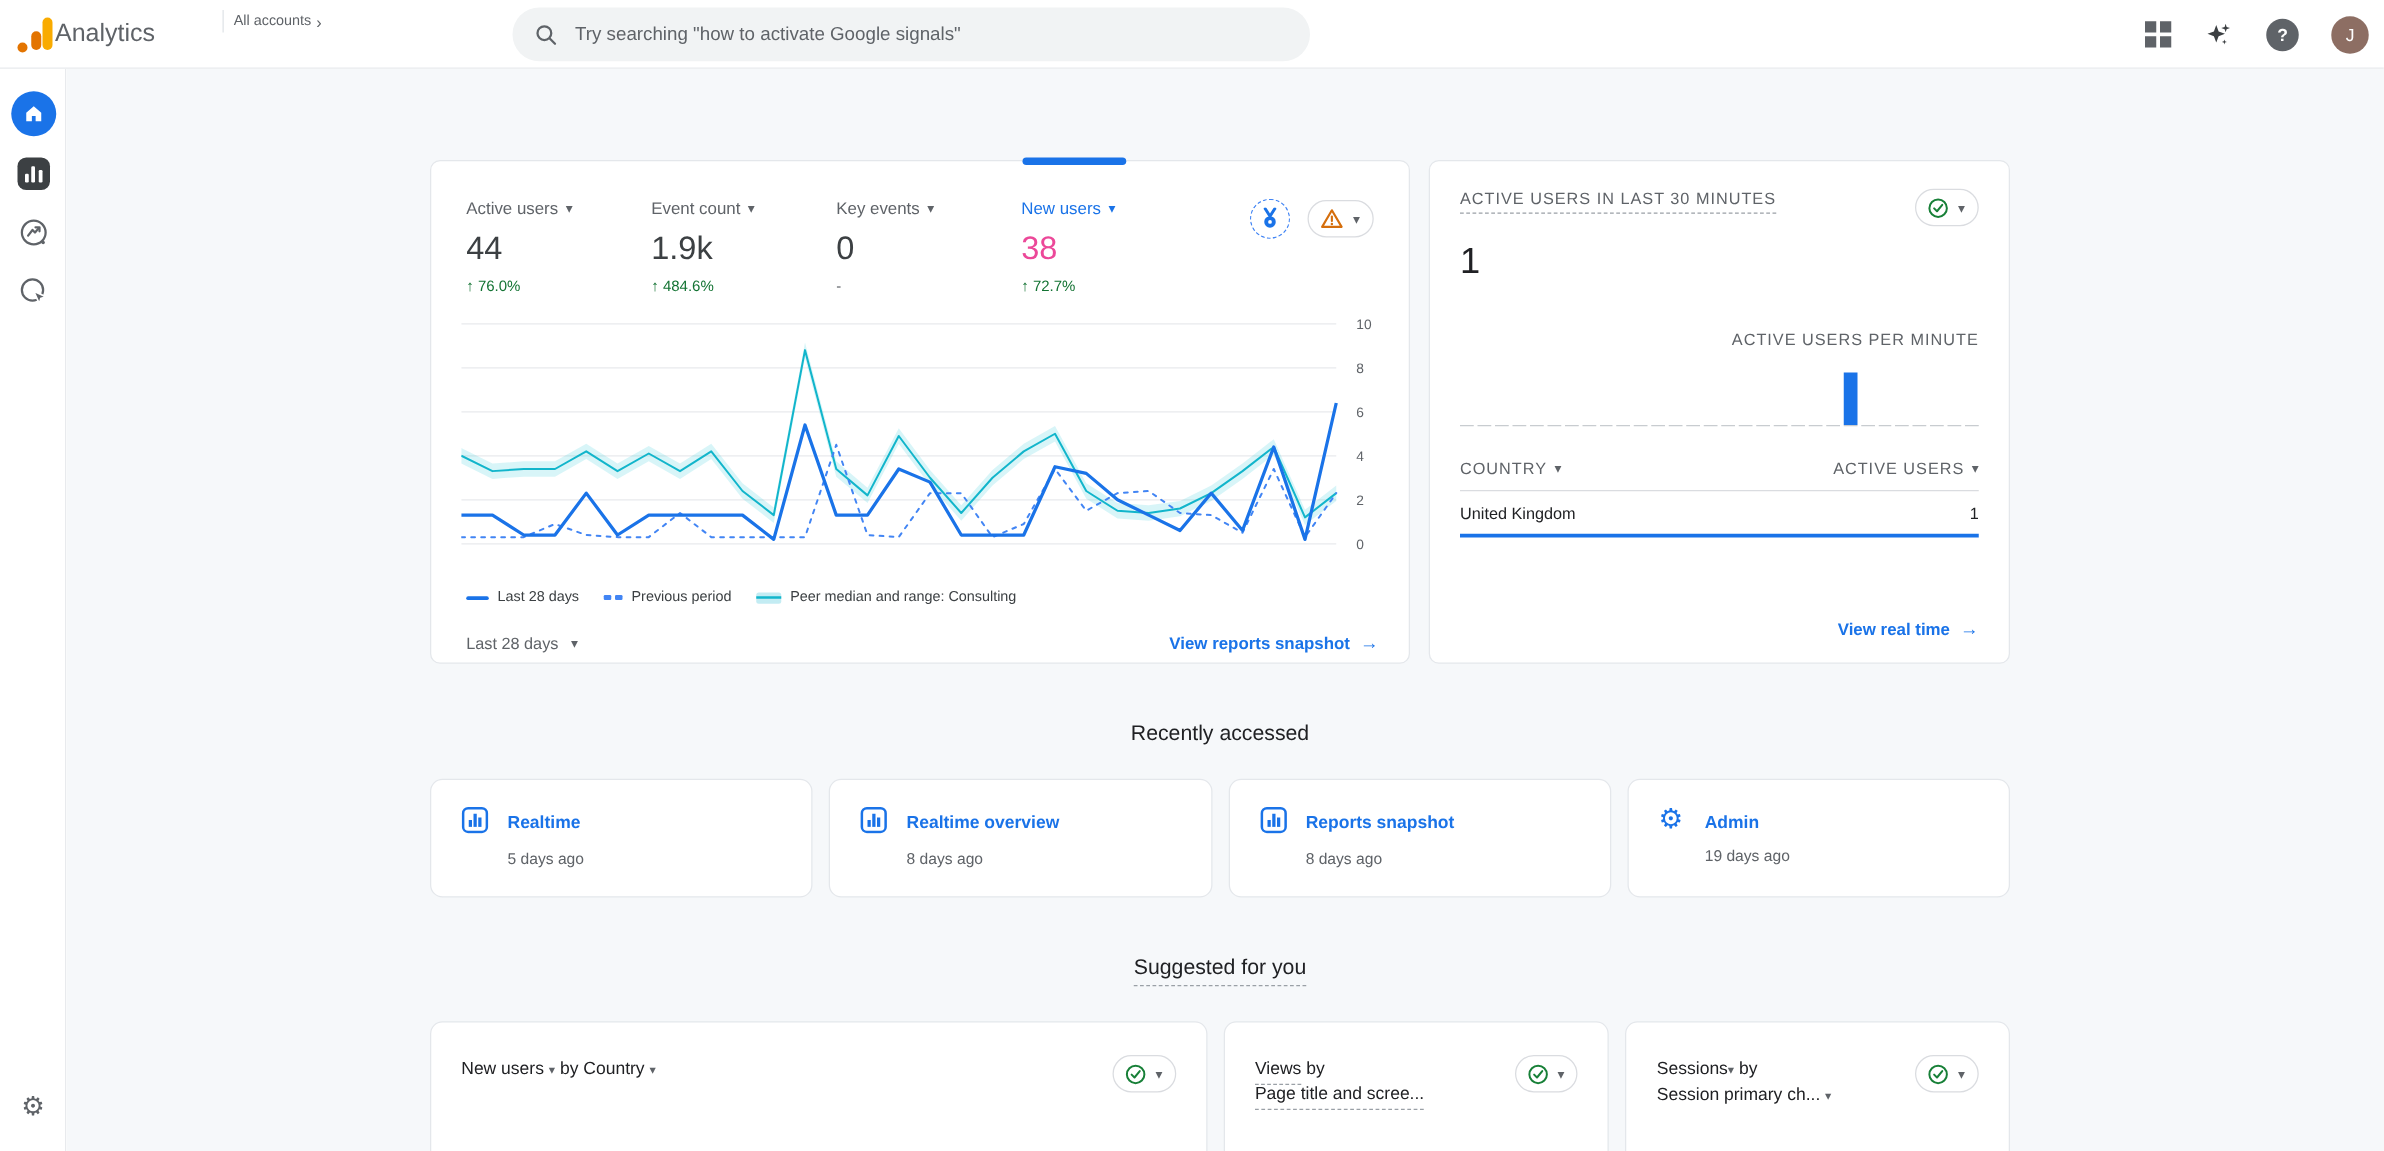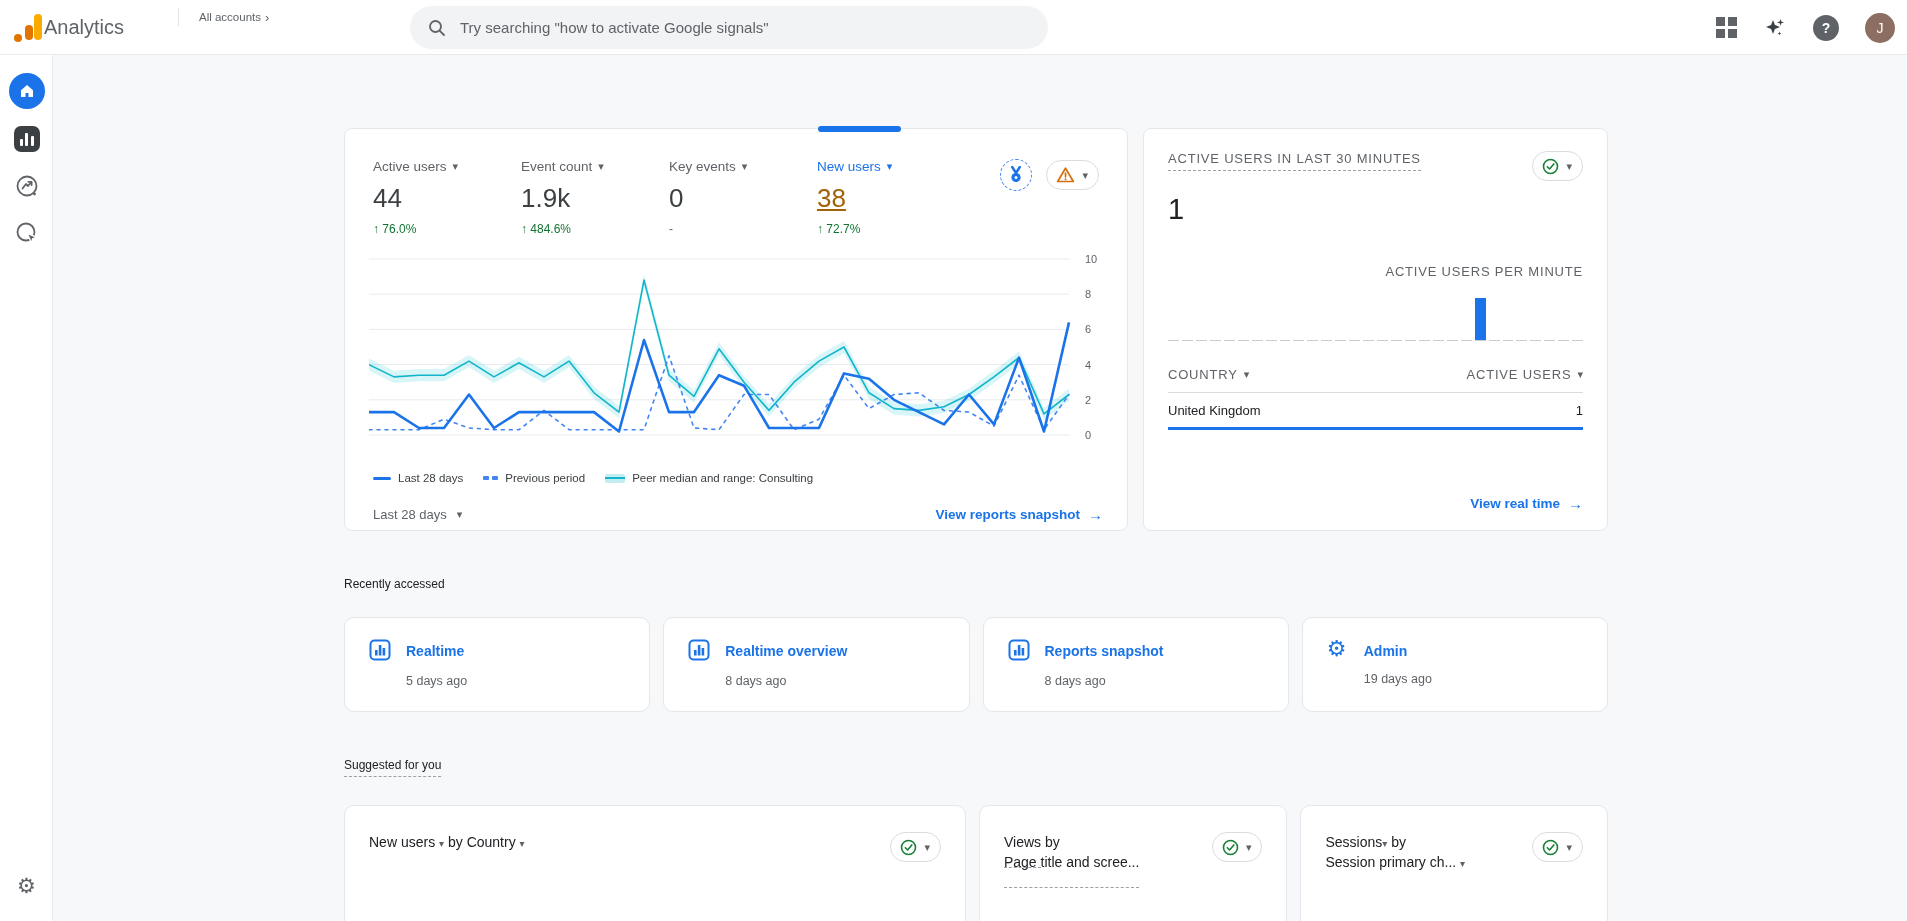--- a/index.html
+++ b/index.html
@@ -9,21 +9,21 @@
   
   .topbar { position:fixed; top:0; left:0; width:1907px; height:55px; background:#fff;
     border-bottom:1px solid #e8eaed; display:flex; align-items:center; z-index:10; }
   .logo-wrap { display:flex; align-items:center; padding-left:14px; width:160px; }
   .ga-logo { position:relative; width:30px; height:30px; }
   .ga-logo .bar-tall { position:absolute; right:2px; top:2px; width:8px; height:26px; border-radius:4px; background:#f9ab00; }
   .ga-logo .bar-mid  { position:absolute; left:11px; top:13px; width:8px; height:15px; border-radius:4px; background:#e37400; }
   .ga-logo .dot      { position:absolute; left:0px; bottom:0px; width:8px; height:8px; border-radius:50%; background:#e37400; }
   .app-name { font-size:20px; color:#5f6368; }
   .breadcrumb { position:absolute; left:178px; top:8px; font-size:11.5px; color:#5f6368;
-    display:flex; align-items:center; gap:4px; border-left:1px solid #e0e3e7; padding-left:20px; height:18px; }
+    display:flex; align-items:center; gap:4px; border-left:1px solid #e0e3e7; padding-left:8px; height:18px; }
   .breadcrumb .chev { font-size:13px; color:#5f6368; }
   .search { position:absolute; left:410px; top:6px; width:638px; height:43px; background:#f1f3f4;
     border-radius:22px; display:flex; align-items:center; padding:0 18px; gap:14px; }
   .search .placeholder { color:#5f6368; font-size:15px; }
   .tb-icons { position:absolute; right:12px; top:0; height:55px; display:flex; align-items:center; gap:26px; }
   .grid-icon { display:grid; grid-template-columns:9px 9px; grid-template-rows:9px 9px; gap:3px; }
   .grid-icon div { background:#5f6368; }
   .help-circle { width:26px; height:26px; border-radius:50%; background:#5f6368; color:#fff;
     display:flex; align-items:center; justify-content:center; font-size:14px; font-weight:bold; }
   .avatar { width:30px; height:30px; border-radius:50%; background:#8d6e63; color:#fff;
@@ -49,21 +49,21 @@
   .overview-card { width:784px; height:403px; }
   .realtime-card { width:465px; height:403px; padding:22px 24px; }
 
   
   .tab-indicator { position:absolute; top:-3px; left:473px; width:83px; height:6px; background:#1a73e8; border-radius:3px; }
   .metrics-row { display:flex; padding:30px 0 0 28px; }
   .metric { width:148px; cursor:pointer; }
   .metric-label { font-size:13.5px; color:#5f6368; display:flex; align-items:center; gap:6px; }
   .metric.selected .metric-label { color:#1a73e8; }
   .metric-value { font-size:26px; color:#3c4043; margin-top:9px; }
-  .metric.selected .metric-value { color:#a16207;text-decoration:underline; }
+  .metric.selected .metric-value { color:#ec4899; }
   .metric-delta { font-size:12px; color:#137333; margin-top:8px; }
   .metric-delta.none { color:#5f6368; }
   .caret { font-size:11px; color:#5f6368; }
   .metric.selected .caret { color:#1a73e8; }
   .ov-icons { position:absolute; top:30px; right:28px; display:flex; align-items:center; gap:14px; }
   .medal-circ { width:32px; height:32px; border-radius:50%; border:1.5px dashed #4285f4;
     display:flex; align-items:center; justify-content:center; cursor:pointer; }
   .pill { height:30px; border:1px solid #dadce0; border-radius:15px; background:#fff;
     display:flex; align-items:center; gap:7px; padding:0 10px 0 9px; cursor:pointer; }
 
@@ -93,34 +93,34 @@
   .per-min-label { margin-top:38px;text-align:right; }
   .minute-chart { display:flex; align-items:flex-end; gap:3px; height:50px; margin-top:12px; }
   .minute-slot { flex:1; position:relative; height:50px; border-bottom:1px solid #c8ccd0; }
   .minute-bar { position:absolute; bottom:0; left:0; width:100%; background:#1a73e8; }
   .rt-table-head { display:flex; justify-content:space-between; margin-top:26px; padding-bottom:10px; border-bottom:1px solid #dadce0; }
   .rt-th { display:flex; align-items:center; gap:6px; cursor:pointer; }
   .rt-row { display:flex; justify-content:space-between; padding:10px 0 9px; font-size:13px; color:#202124; border-bottom:3px solid #1a73e8; }
   .rt-link { position:absolute; right:24px; bottom:18px; }
 
   
-  .section-title { font-size:12px; color:#202124; font-weight:400; margin-top:46px; }
+  .section-title { font-size:17px; color:#202124; font-weight:400; margin-top:46px;text-align:center; }
   .dotted-title { display:inline-block; border-bottom:1px dashed #9aa0a6; padding-bottom:4px; }
   .recent-row { display:flex; gap:13px; margin-top:26px; }
   .recent-card { flex:1; height:95px; background:#fff; border:1px solid #e4e7eb; border-radius:10px;
     padding:21px 24px; display:grid; grid-template-columns:22px 1fr; column-gap:15px; row-gap:10px; cursor:pointer; }
   .recent-link { color:#1a73e8; font-size:14px; font-weight:bold; align-self:center; }
   .recent-ago { grid-column:2; color:#5f6368; font-size:12.5px; }
   .recent-gear { font-size:22px; color:#1a73e8; line-height:.9; }
 
   .suggest-row { display:flex; gap:13px; margin-top:28px; }
   .suggest-card { background:#fff; border:1px solid #e4e7eb; border-radius:10px; height:210px; padding:26px 24px;
     display:flex; justify-content:space-between; align-items:flex-start; }
   .sg-title { font-size:14px; color:#202124; line-height:1.45; }
-  .dotted-u { border-bottom:1px dashed #9aa0a6; padding-bottom:17px; }
+  .dotted-u { border-bottom:1px dashed #9aa0a6; padding-bottom:5px; }
   .sg-caret { font-size:10px; color:#5f6368; }
   svg { display:block; }
 </style>
 </head>
 <body>
 
 <div class="topbar">
   <div class="logo-wrap">
     <div class="ga-logo">
       <div class="bar-tall"></div>

